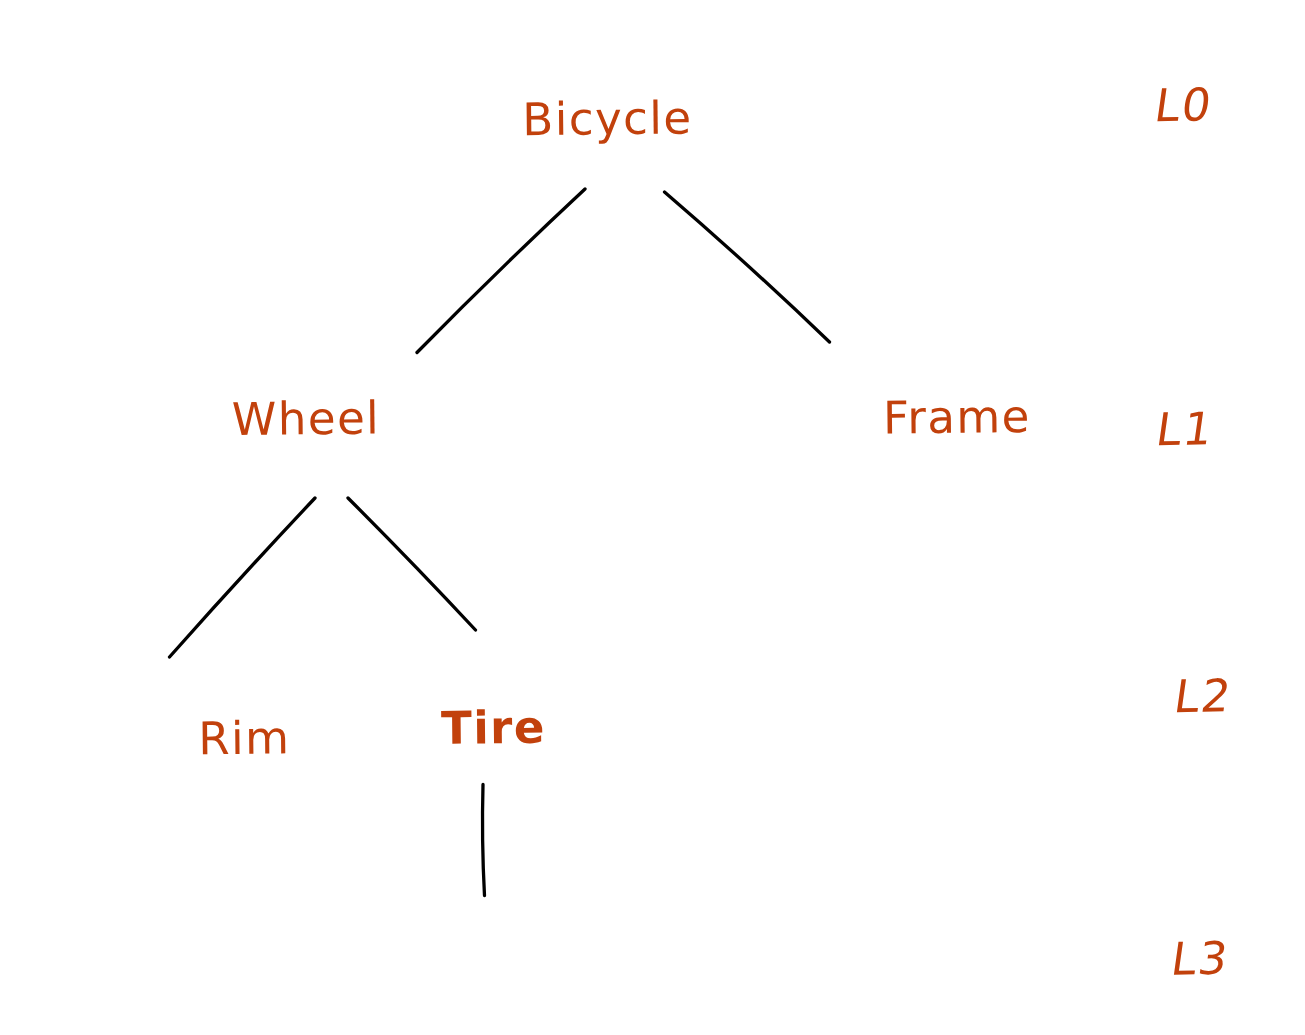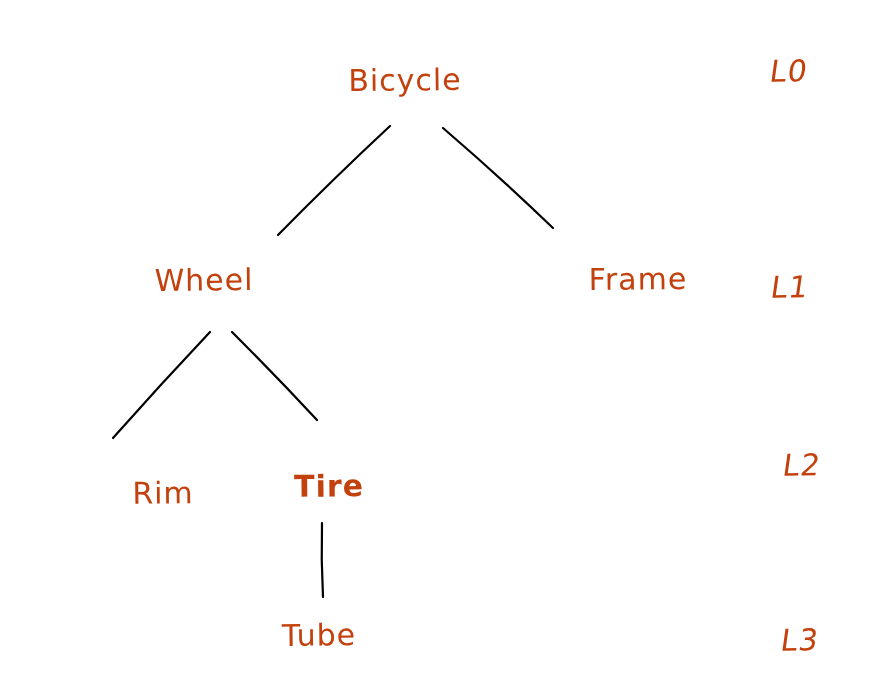--- a/index.html
+++ b/index.html
@@ -71,21 +71,20 @@
   <div class="node pos-bicycle">Bicycle</div>
 
   <div class="node pos-wheel">Wheel</div>
 
   <div class="node pos-frame">Frame</div>
 
   <div class="node pos-rim">Rim</div>
 
   <div class="node pos-tire">Tire</div>
 
-  <div class="node pos-tube">Tube</div>
 
   <div class="level pos-l0">L0</div>
 
   <div class="level pos-l1">L1</div>
 
   <div class="level pos-l2">L2</div>
 
   <div class="level pos-l3">L3</div>
 
 </div>

